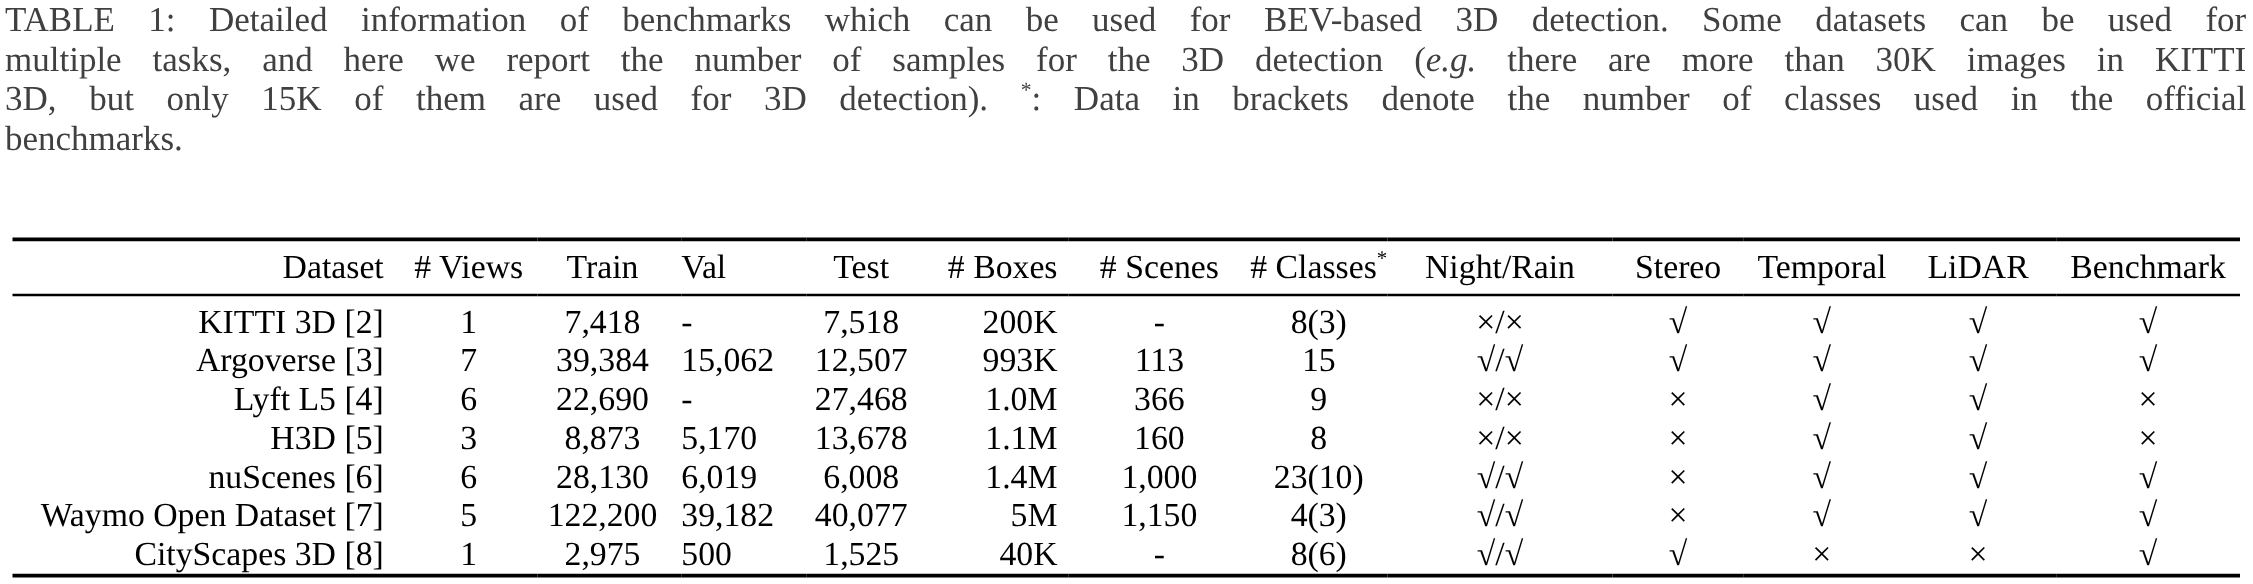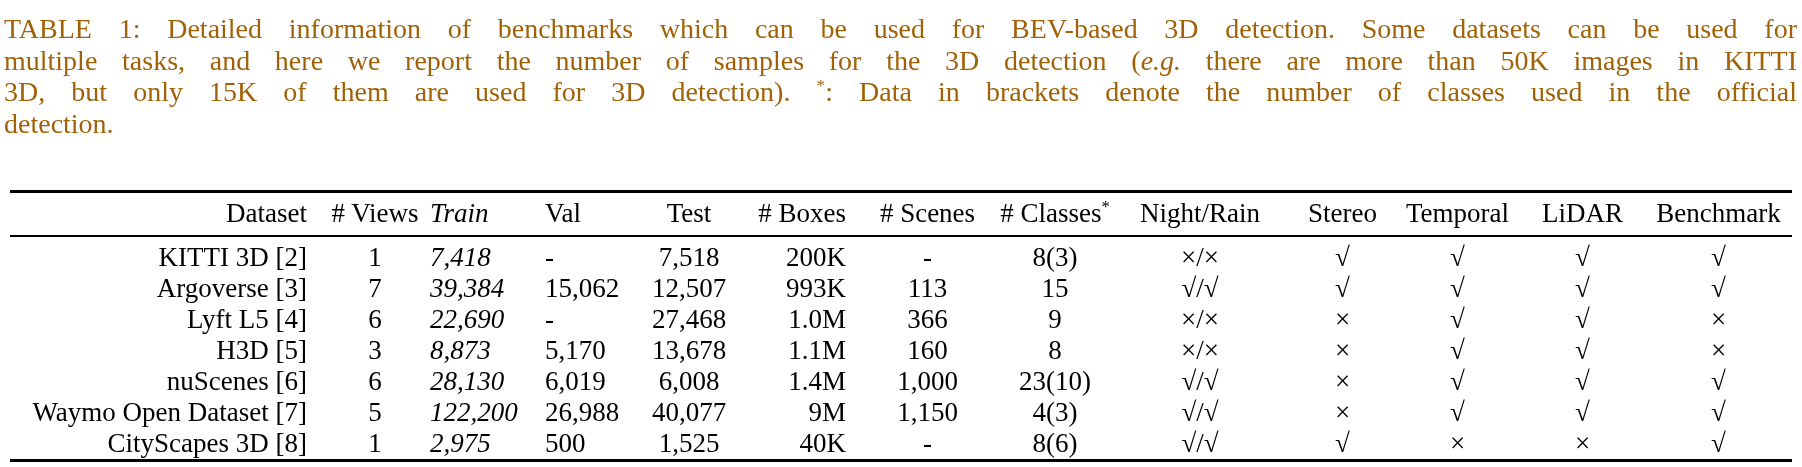--- a/index.html
+++ b/index.html
@@ -17,22 +17,21 @@
   }
 
   
   .caption {
     position: absolute;
     top: 1px;
     left: 4px;
     width: 1793px;
     font-size: 28px;
     line-height: 31.5px;
-    color: #a16207;
-    margin-top: 12px;
+    color: #404040;
   }
   .caption-line {
     white-space: nowrap;
   }
   .caption-line.justify {
     text-align: justify;
     text-align-last: justify;
   }
   .caption-line .italic { font-style: italic; }
   .caption sup, .bench-table sup {
@@ -78,35 +77,35 @@
   col.c6  { width: 115px; }
   col.c7  { width: 145px; }
   col.c8  { width: 110px; }
   col.c9  { width: 180px; }
   col.c10 { width: 105px; }
   col.c11 { width: 125px; }
   col.c12 { width: 125px; }
   col.c13 { width: 147px; }
   
   .bench-table th:nth-child(1), .bench-table td:nth-child(1) { text-align: right; padding-right: 13px; }
-  .bench-table th:nth-child(3), .bench-table td:nth-child(3) { text-align: left; padding-right: 11px; font-style: italic; }
+  .bench-table th:nth-child(3), .bench-table td:nth-child(3) { text-align: center; padding-right: 11px; }
   .bench-table th:nth-child(4), .bench-table td:nth-child(4) { text-align: left; padding-right: 11px; }
   .bench-table th:nth-child(5), .bench-table td:nth-child(5) { text-align: center; padding-right: 7px;  }
   .bench-table th:nth-child(6), .bench-table td:nth-child(6) { text-align: right; padding-right: 9px;  }
   .bench-table th:nth-child(2), .bench-table td:nth-child(2),
   .bench-table th:nth-child(n+7), .bench-table td:nth-child(n+7) { text-align: center; }
 </style>
 </head>
 <body>
 
 <div class="caption">
     <div class="caption-line justify"><span>TABLE 1: Detailed information of benchmarks which can be used for BEV-based 3D detection. Some datasets can be used for</span></div>
-    <div class="caption-line justify"><span>multiple tasks, and here we report the number of samples for the 3D detection (</span><span class="italic">e.g.</span><span> there are more than 50K images in KITTI</span></div>
+    <div class="caption-line justify"><span>multiple tasks, and here we report the number of samples for the 3D detection (</span><span class="italic">e.g.</span><span> there are more than 30K images in KITTI</span></div>
     <div class="caption-line justify"><span>3D, but only 15K of them are used for 3D detection). </span><sup>*</sup><span>: Data in brackets denote the number of classes used in the official</span></div>
-    <div class="caption-line"><span>detection.</span></div>
+    <div class="caption-line"><span>benchmarks.</span></div>
   </div>
 
 <div class="table-wrap">
   <table class="bench-table">
     <colgroup>
       <col class="c1">
         <col class="c2">
         <col class="c3">
         <col class="c4">
         <col class="c5">
@@ -209,23 +208,23 @@
           <td>√/√</td>
           <td>×</td>
           <td>√</td>
           <td>√</td>
           <td>√</td>
         </tr>
         <tr>
           <td>Waymo Open Dataset [7]</td>
           <td>5</td>
           <td>122,200</td>
-          <td>26,988</td>
+          <td>39,182</td>
           <td>40,077</td>
-          <td>9M</td>
+          <td>5M</td>
           <td>1,150</td>
           <td>4(3)</td>
           <td>√/√</td>
           <td>×</td>
           <td>√</td>
           <td>√</td>
           <td>√</td>
         </tr>
         <tr>
           <td>CityScapes 3D [8]</td>

